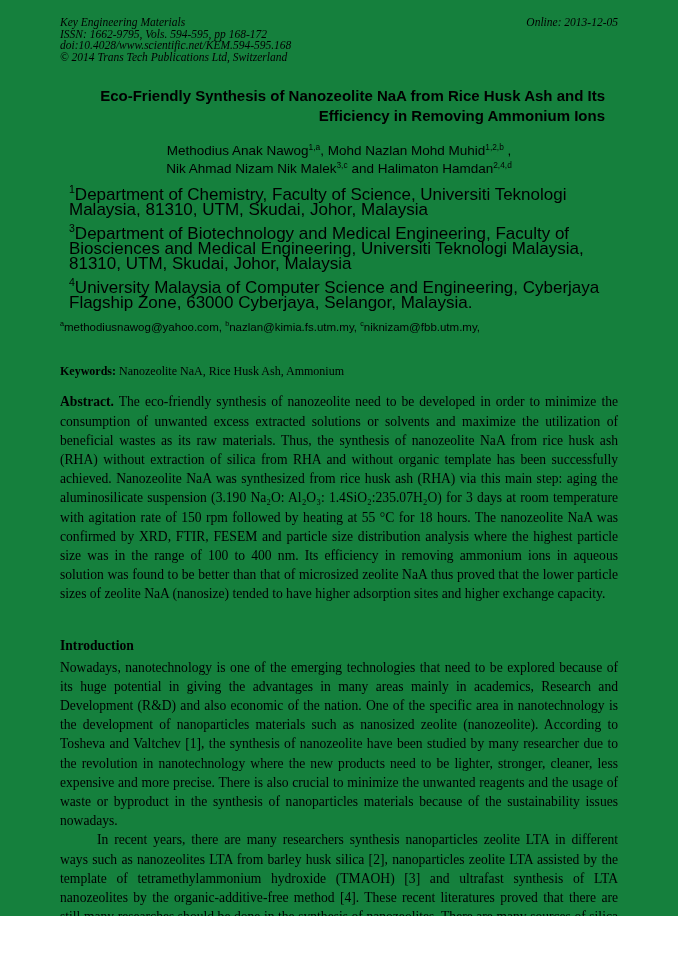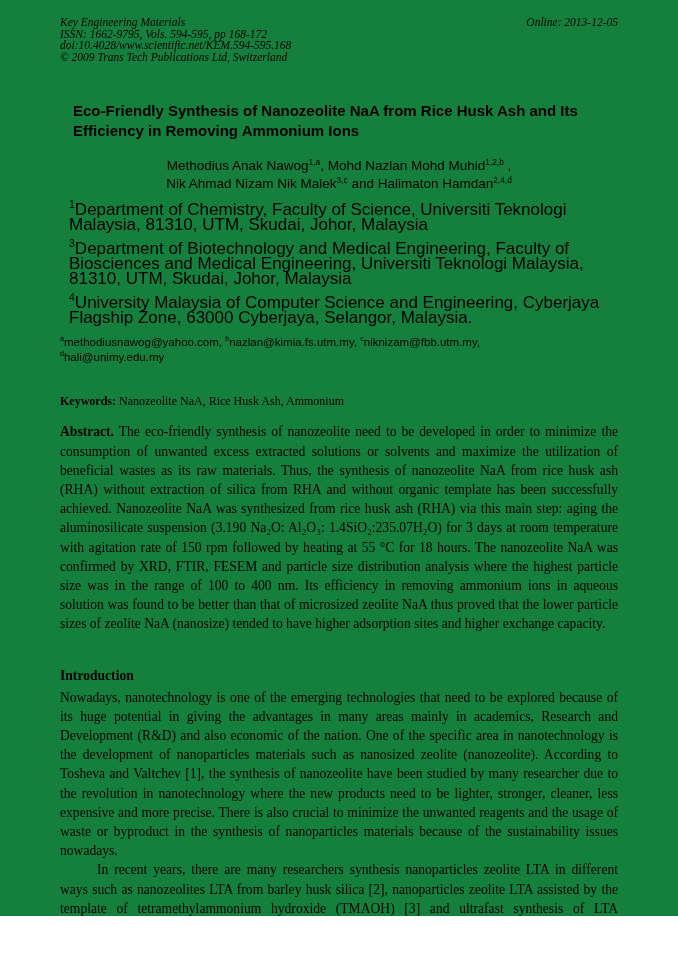--- a/index.html
+++ b/index.html
@@ -29,23 +29,23 @@
     align-items: flex-start;
     font-family: "Liberation Serif", "DejaVu Serif", serif;
     font-style: italic;
     font-size: 11.5px;
     line-height: 11.6px;
   }
   .pub-header .left div { white-space: nowrap; }
   .pub-header .right { white-space: nowrap; }
   
   .title {
-    margin: 38px auto 0 auto;
+    margin: 23px auto 0 auto;
     max-width: 532px;
-    text-align: left;
+    text-align: right;
     font-family: "Liberation Sans", "DejaVu Sans", sans-serif;
     font-weight: bold;
     font-size: 15px;
     line-height: 20px;
   }
   .authors {
     margin-top: 16px;
     text-align: center;
     font-family: "Liberation Sans", "DejaVu Sans", sans-serif;
     font-size: 13.5px;
@@ -103,21 +103,21 @@
 </head>
 <body>
 
 <div class="page">
 
   <div class="pub-header">
     <div class="left">
       <div>Key Engineering Materials</div>
       <div>ISSN: 1662-9795, Vols. 594-595, pp 168-172</div>
       <div>doi:10.4028/www.scientific.net/KEM.594-595.168</div>
-      <div>© 2009 Trans Tech Publications Ltd, Switzerland</div>
+      <div>© 2014 Trans Tech Publications Ltd, Switzerland</div>
     </div>
     <div class="right">Online: 2013-12-05</div>
   </div>
 
   <div class="title">Eco-Friendly Synthesis of Nanozeolite NaA from Rice Husk Ash and Its Efficiency in Removing Ammonium Ions</div>
 
   <div class="authors">
     <div>
       <span>Methodius Anak Nawog</span><sup>1,a</sup><span>, </span><span>Mohd Nazlan Mohd Muhid</span><sup>1,2,b</sup><span> ,</span>
     </div>
@@ -133,23 +133,20 @@
     <sup>3</sup><span>Department of Biotechnology and Medical Engineering, Faculty of Biosciences and Medical Engineering, Universiti Teknologi Malaysia, 81310, UTM, Skudai, Johor, Malaysia</span>
   </div>
   <div class="affiliation">
     <sup>4</sup><span>University Malaysia of Computer Science and Engineering, Cyberjaya Flagship Zone, 63000 Cyberjaya, Selangor, Malaysia.</span>
   </div>
 
   <div class="emails">
     <div>
       <sup>a</sup><span>methodiusnawog@yahoo.com, </span><sup>b</sup><span>nazlan@kimia.fs.utm.my, </span><sup>c</sup><span>niknizam@fbb.utm.my,</span>
     </div>
-    <div>
-      <sup>d</sup><span>hali@unimy.edu.my</span>
-    </div>
   </div>
 
   <div class="keywords">
     <span class="label">Keywords:</span>
     <span>Nanozeolite NaA, Rice Husk Ash, Ammonium</span>
   </div>
 
   <div class="abstract">
     <span class="label">Abstract.</span>
     <span>The eco-friendly synthesis of nanozeolite need to be developed in order to minimize the consumption of unwanted excess extracted solutions or solvents and maximize the utilization of beneficial wastes as its raw materials. Thus, the synthesis of nanozeolite NaA from rice husk ash (RHA) without extraction of silica from RHA and without organic template has been successfully achieved. Nanozeolite NaA was synthesized from rice husk ash (RHA) via this main step: aging the aluminosilicate suspension (3.190 Na₂O: Al₂O₃: 1.4SiO₂:235.07H₂O) for 3 days at room temperature with agitation rate of 150 rpm followed by heating at 55 °C for 18 hours. The nanozeolite NaA was confirmed by XRD, FTIR, FESEM and particle size distribution analysis where the highest particle size was in the range of 100 to 400 nm. Its efficiency in removing ammonium ions in aqueous solution was found to be better than that of microsized zeolite NaA thus proved that the lower particle sizes of zeolite NaA (nanosize) tended to have higher adsorption sites and higher exchange capacity.</span>

